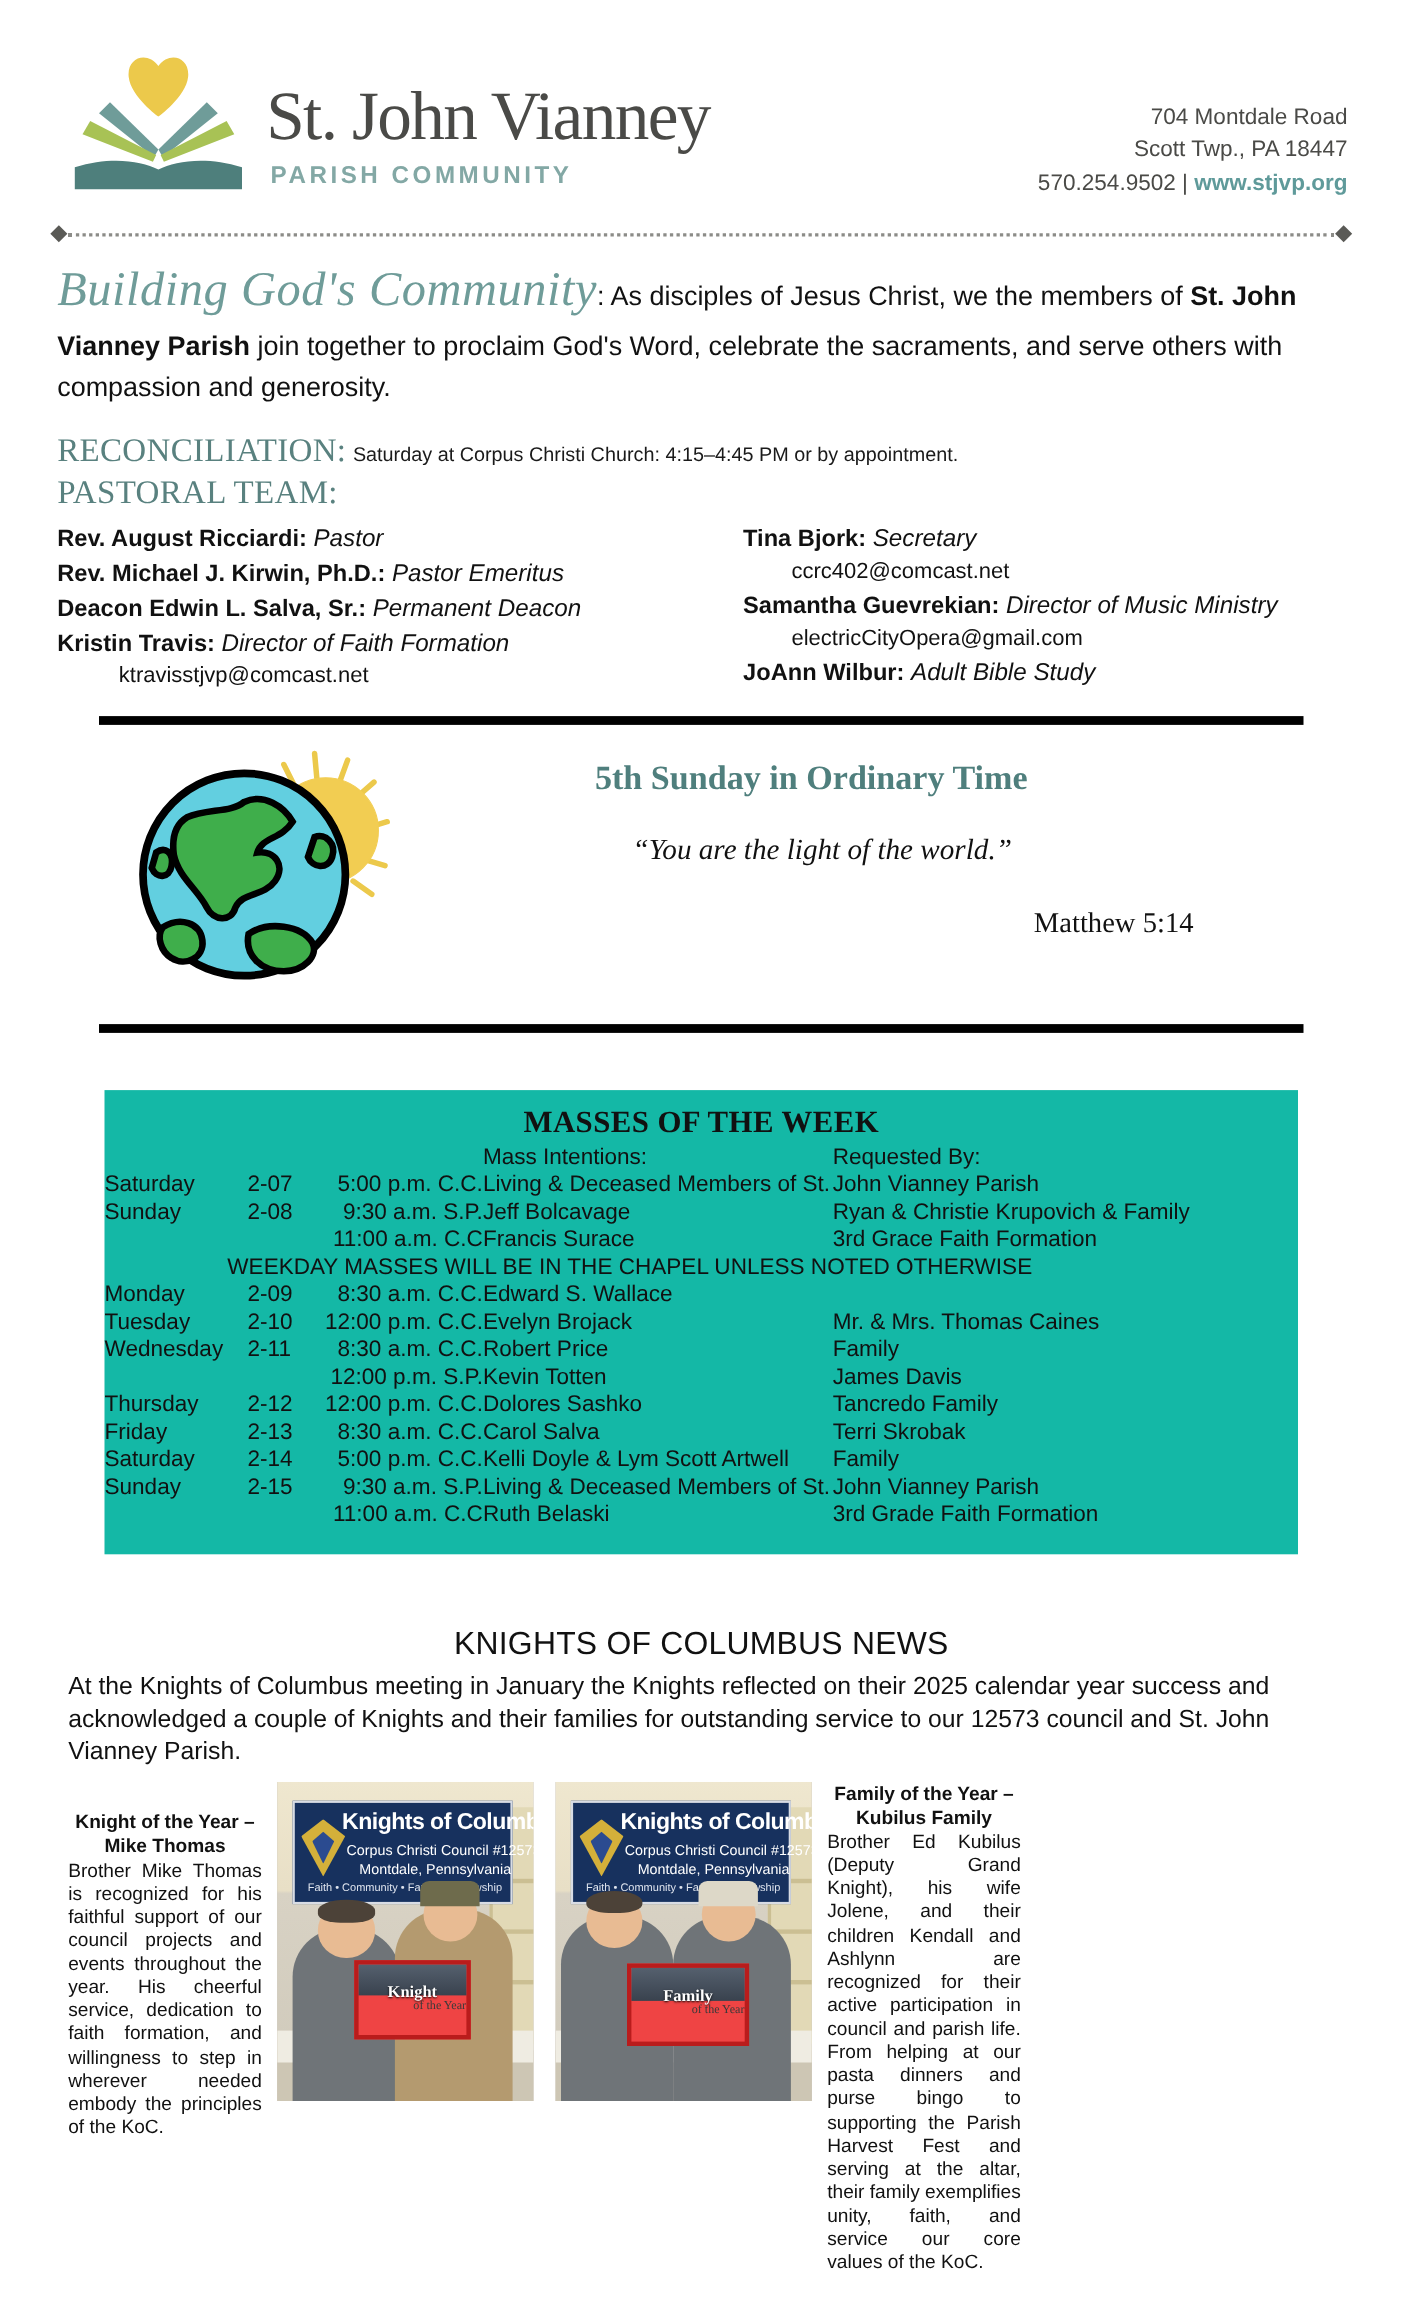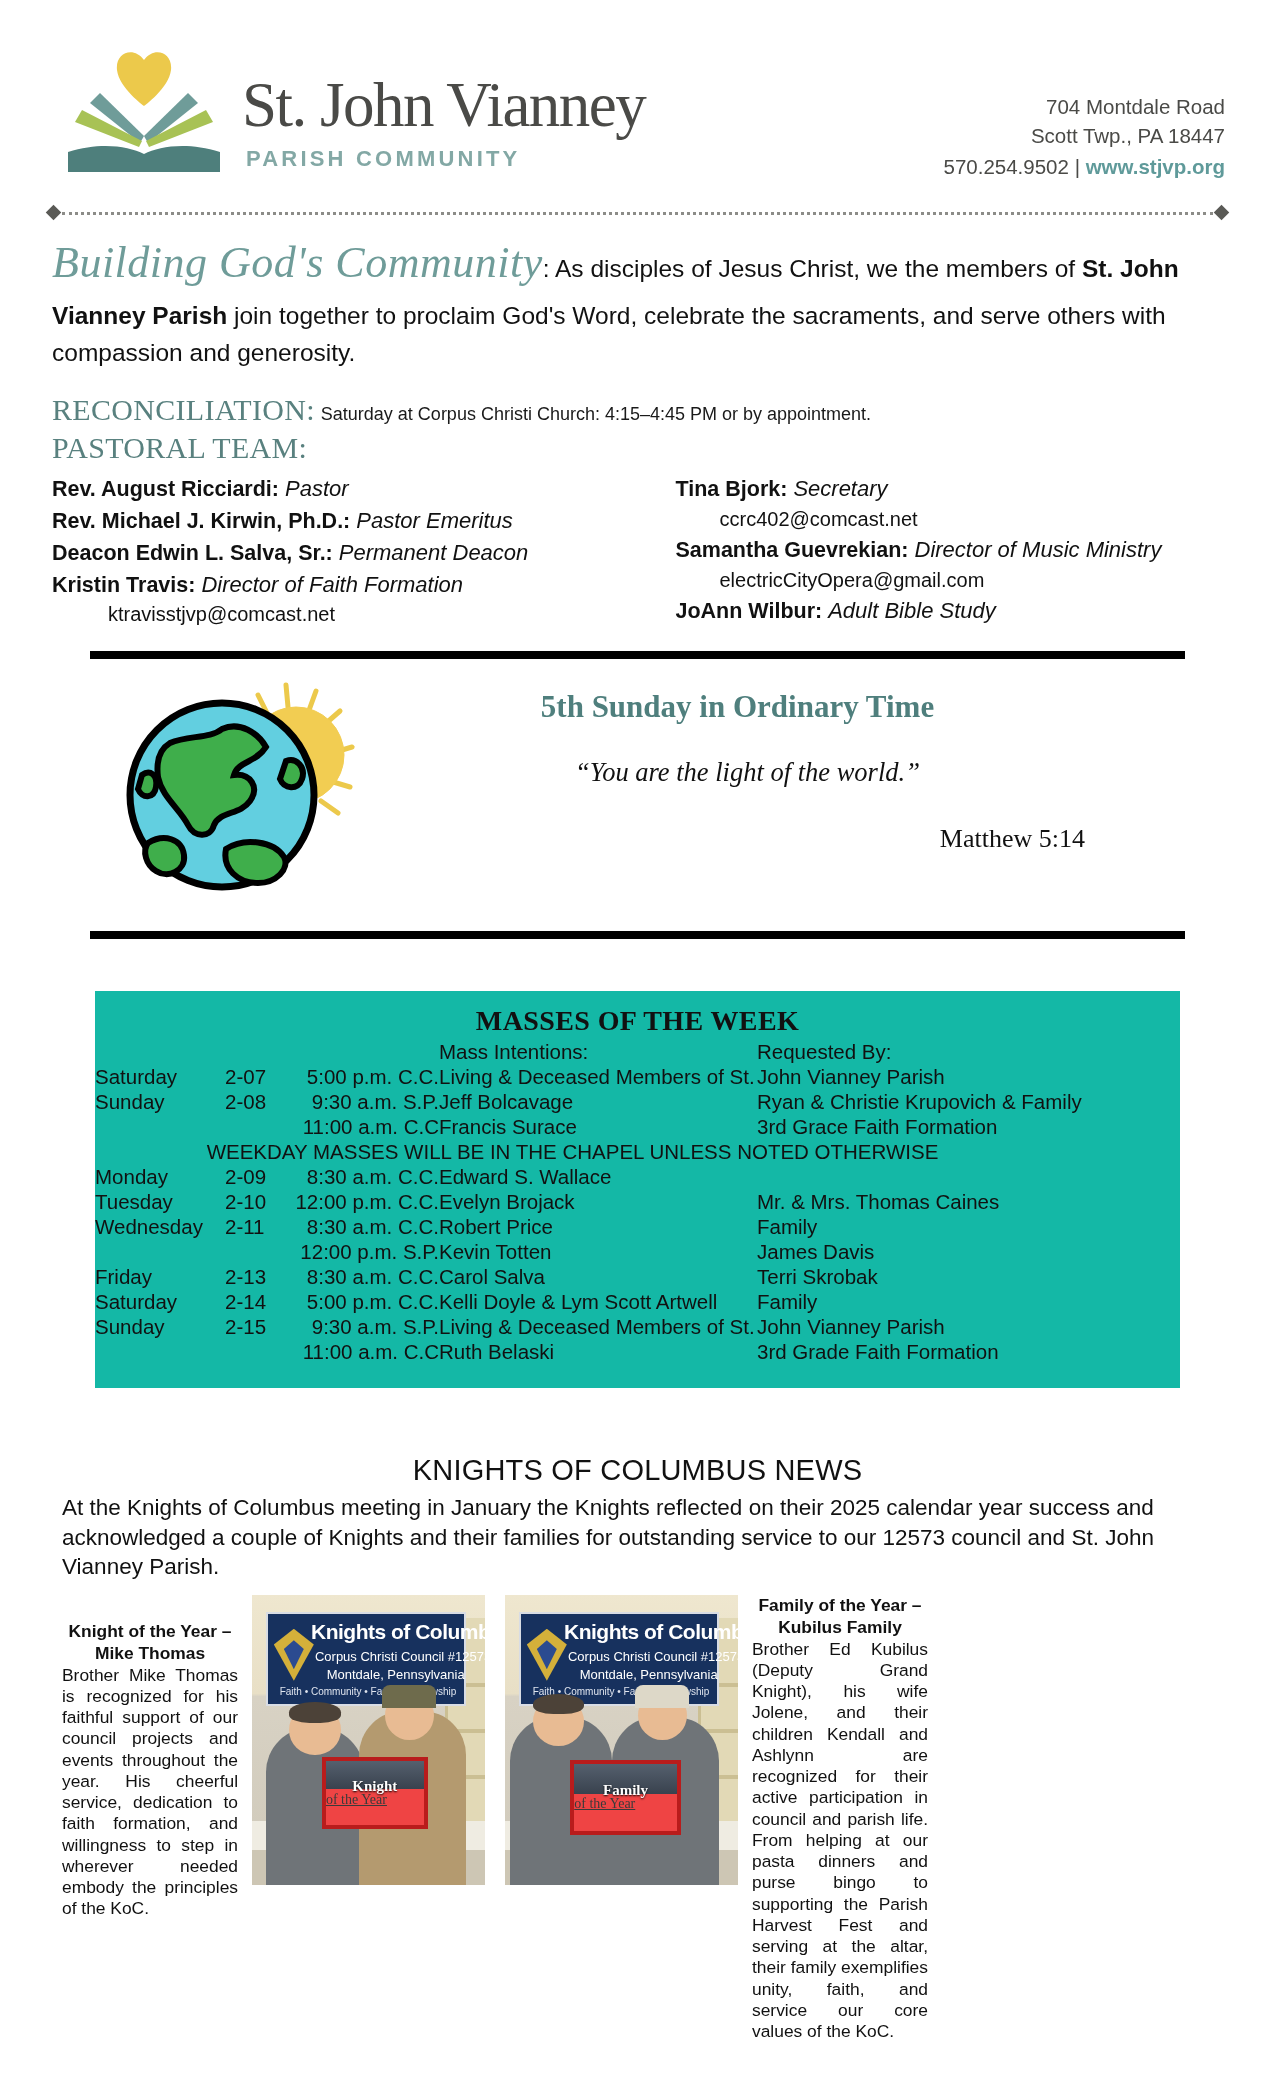--- a/index.html
+++ b/index.html
@@ -336,21 +336,21 @@
   .ph-banner .bt3 { position:absolute; left:30%; top:58%; color:#fff; font-size:13px; font-family:"Liberation Sans",sans-serif; white-space:nowrap;}
   .ph-banner .bt4 { position:absolute; left:6%; top:80%; color:#dfe4ee; font-size:10px; font-family:"Liberation Sans",sans-serif; white-space:nowrap;}
   .ph-emblem { position:absolute; left:3%; top:16%; width:40px; height:52px; background:#d4b03a; clip-path:polygon(50% 0,100% 30%,50% 100%,0 30%); }
   .ph-emblem:after{content:"";position:absolute;left:25%;top:22%;width:50%;height:56%;background:#2b4b90;clip-path:polygon(50% 0,100% 30%,50% 100%,0 30%);}
   .ph-person { position:absolute; bottom:0; border-radius:44px 44px 0 0; }
   .ph-head { position:absolute; border-radius:50%; background:#e8bb93; }
   .ph-hair { position:absolute; border-radius:50% 50% 40% 40%; }
   .ph-cert { position:absolute; background:#ef4444; border:4px solid #b91c1c; }
   .ph-cert .ctop{position:absolute;left:0;right:0;top:0;height:44%;background:linear-gradient(#55606e,#39424e);}
   .ph-cert .ctxt{position:absolute;left:0;right:0;top:26%;text-align:center;color:#fff;font-family:"Liberation Serif",serif;font-weight:bold;font-size:15px;text-shadow:0 1px 2px #000;}
-  .ph-cert .ctxt2{position:absolute;left:0;right:0;top:48%;text-align:left;color:#3a3a3a;font-family:"Liberation Serif",serif;font-size:14px;text-decoration:underline;}
+  .ph-cert .ctxt2{position:absolute;left:0;right:0;top:48%;text-align:right;color:#3a3a3a;font-family:"Liberation Serif",serif;font-size:11px;}
   .ph-floor { position:absolute; left:0; right:0; bottom:0; height:16%; background:#cdc6b4; }
   .ph-table { position:absolute; left:0; right:0; bottom:12%; height:10%; background:#efece2; }
 
   .cap-right-block { padding-top: 0; }
 </style>
 </head>
 <body>
 
 <div class="page">
 
@@ -536,20 +536,27 @@
           <td class="c-req">Family</td>
         </tr>
         <tr>
           <td class="c-day"></td>
           <td class="c-date"></td>
           <td class="c-time">12:00 p.m. S.P.</td>
           <td class="c-int">Kevin Totten</td>
           <td class="c-req">James Davis</td>
         </tr>
         <tr>
+          <td class="c-day">Thursday</td>
+          <td class="c-date">2-12</td>
+          <td class="c-time">12:00 p.m. C.C.</td>
+          <td class="c-int">Dolores Sashko</td>
+          <td class="c-req">Tancredo Family</td>
+        </tr>
+        <tr>
           <td class="c-day">Friday</td>
           <td class="c-date">2-13</td>
           <td class="c-time">8:30 a.m. C.C.</td>
           <td class="c-int">Carol Salva</td>
           <td class="c-req">Terri Skrobak</td>
         </tr>
         <tr>
           <td class="c-day">Saturday</td>
           <td class="c-date">2-14</td>
           <td class="c-time">5:00 p.m. C.C.</td>

